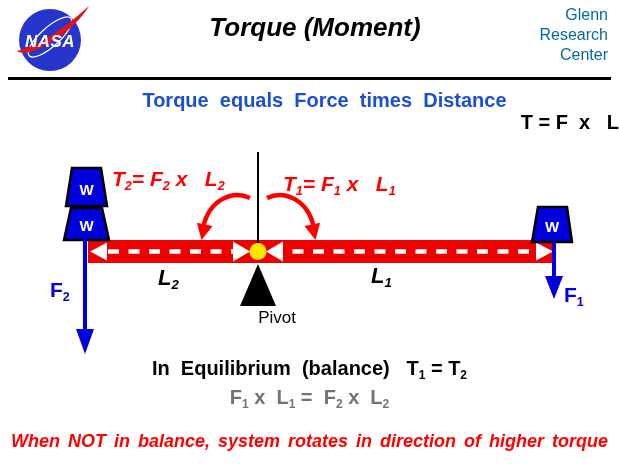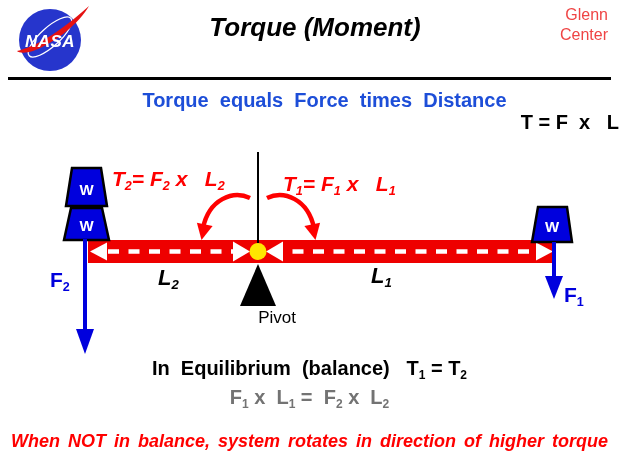--- a/index.html
+++ b/index.html
@@ -7,34 +7,34 @@
     width:619px;height:465px;position:relative;background:#ffffff;
     font-family:"Liberation Sans","DejaVu Sans",sans-serif;
     overflow:hidden;
   }
   .abs{position:absolute;}
   .pre{white-space:pre;}
   .sub{font-size:0.6em;vertical-align:-0.3em;}
   
   .title{left:150px;top:12px;width:330px;text-align:center;
     font-size:26px;font-weight:bold;font-style:italic;color:#000;}
-  .org{top:5px;right:11px;text-align:right;font-size:16px;line-height:20px;color:#ef4444;}
+  .org{top:5px;right:11px;text-align:right;font-size:16px;line-height:20px;color:#0369a1;}
   .rule{left:8px;top:77px;width:603px;height:3px;background:#000;}
   
   .intro1{left:30px;right:0;top:89px;text-align:center;font-size:20px;font-weight:bold;color:#1d4ed8;}
   .intro2{left:0;right:0;top:111px;text-align:right;font-size:20px;font-weight:bold;color:#000;}
   
   .redf{color:#ff0000;font-weight:bold;font-size:21px;font-style:italic;}
   .t2{left:112px;top:167px;}
   .t1{left:283px;top:172px;}
   .dist{color:#000;font-weight:bold;font-style:italic;font-size:22px;}
   .l2{left:142px;top:265px;margin-left:16px;}
   .l1{left:371px;top:263px;}
   .bluef{color:#0000dd;font-weight:bold;font-size:21px;}
-  .f2{left:50px;top:268px;}
+  .f2{left:50px;top:278px;}
   .f1{left:564px;top:283px;}
   .pivotlbl{left:226px;top:308px;width:70px;text-align:right;font-size:17px;color:#000;}
   
   .eq1{left:0;right:0;top:357px;text-align:center;font-size:20px;font-weight:bold;color:#000;}
   .eq2{left:0;right:0;top:386px;text-align:center;font-size:20px;font-weight:bold;color:#737373;}
   
   .note{left:4px;right:4px;top:431px;text-align:center;font-size:18px;font-weight:bold;
     font-style:italic;color:#ff0000;word-spacing:3px;}
   svg{display:block;}
 </style>
@@ -45,20 +45,21 @@
   <circle cx="38" cy="37" r="31" fill="#2635cc"></circle>
   <ellipse cx="38" cy="34" rx="28" ry="9.5" fill="none" stroke="#ffffff" stroke-width="1.3" transform="rotate(-42 38 34)"></ellipse>
   <path d="M 5,48 C 22,44 46,31 77,3 C 67,20 45,39 21,48 C 13,50.5 7,50 5,48 Z" fill="#e51212"></path>
   <text x="38" y="44" font-size="17" font-weight="bold" font-style="italic" fill="#ffffff" text-anchor="middle" letter-spacing="0.5">NASA</text>
 </svg>
 
 <div class="abs title">Torque  (Moment)</div>
 
 <div class="abs org">
   <div>Glenn</div>
+  <div>Research</div>
   <div>Center</div>
 </div>
 
 <div class="abs rule"></div>
 
 <div class="abs intro1 pre">Torque  equals  Force  times  Distance</div>
 <div class="abs intro2 pre">T = F  x   L</div>
 
 <svg class="abs" style="left:0;top:0" width="619" height="465" viewBox="0 0 619 465">
 

